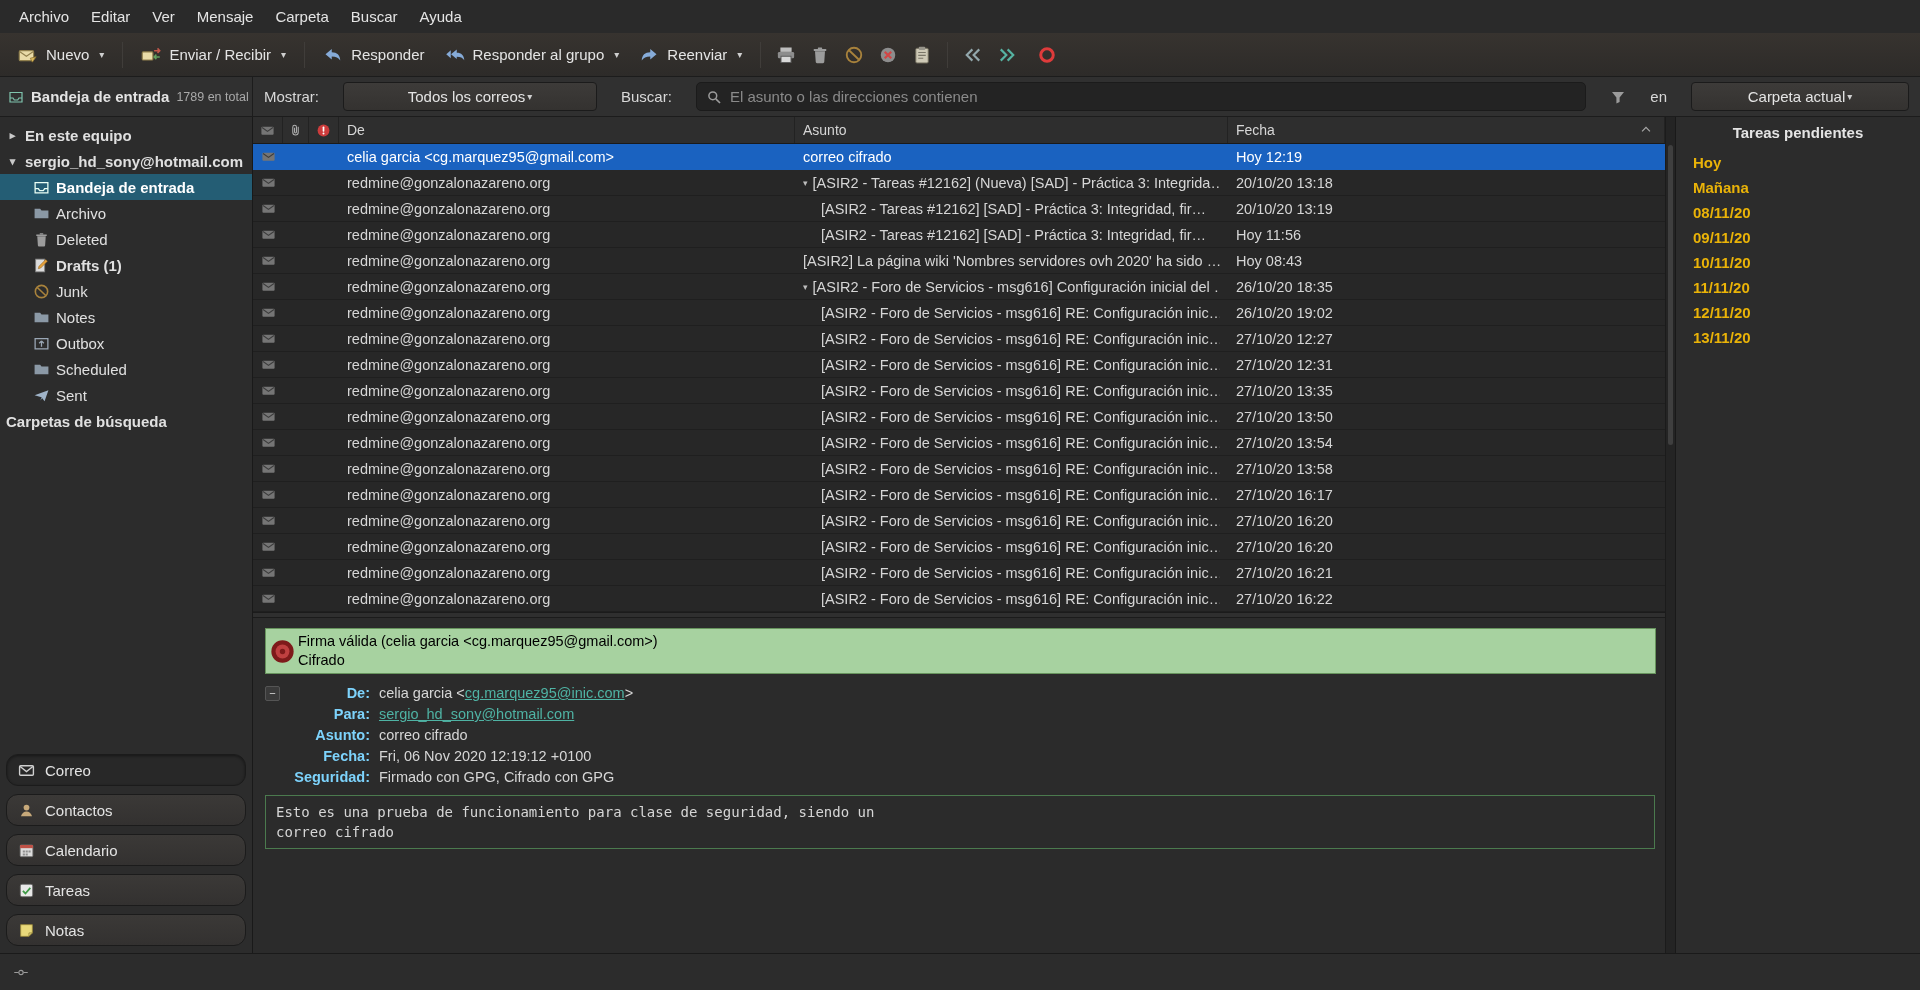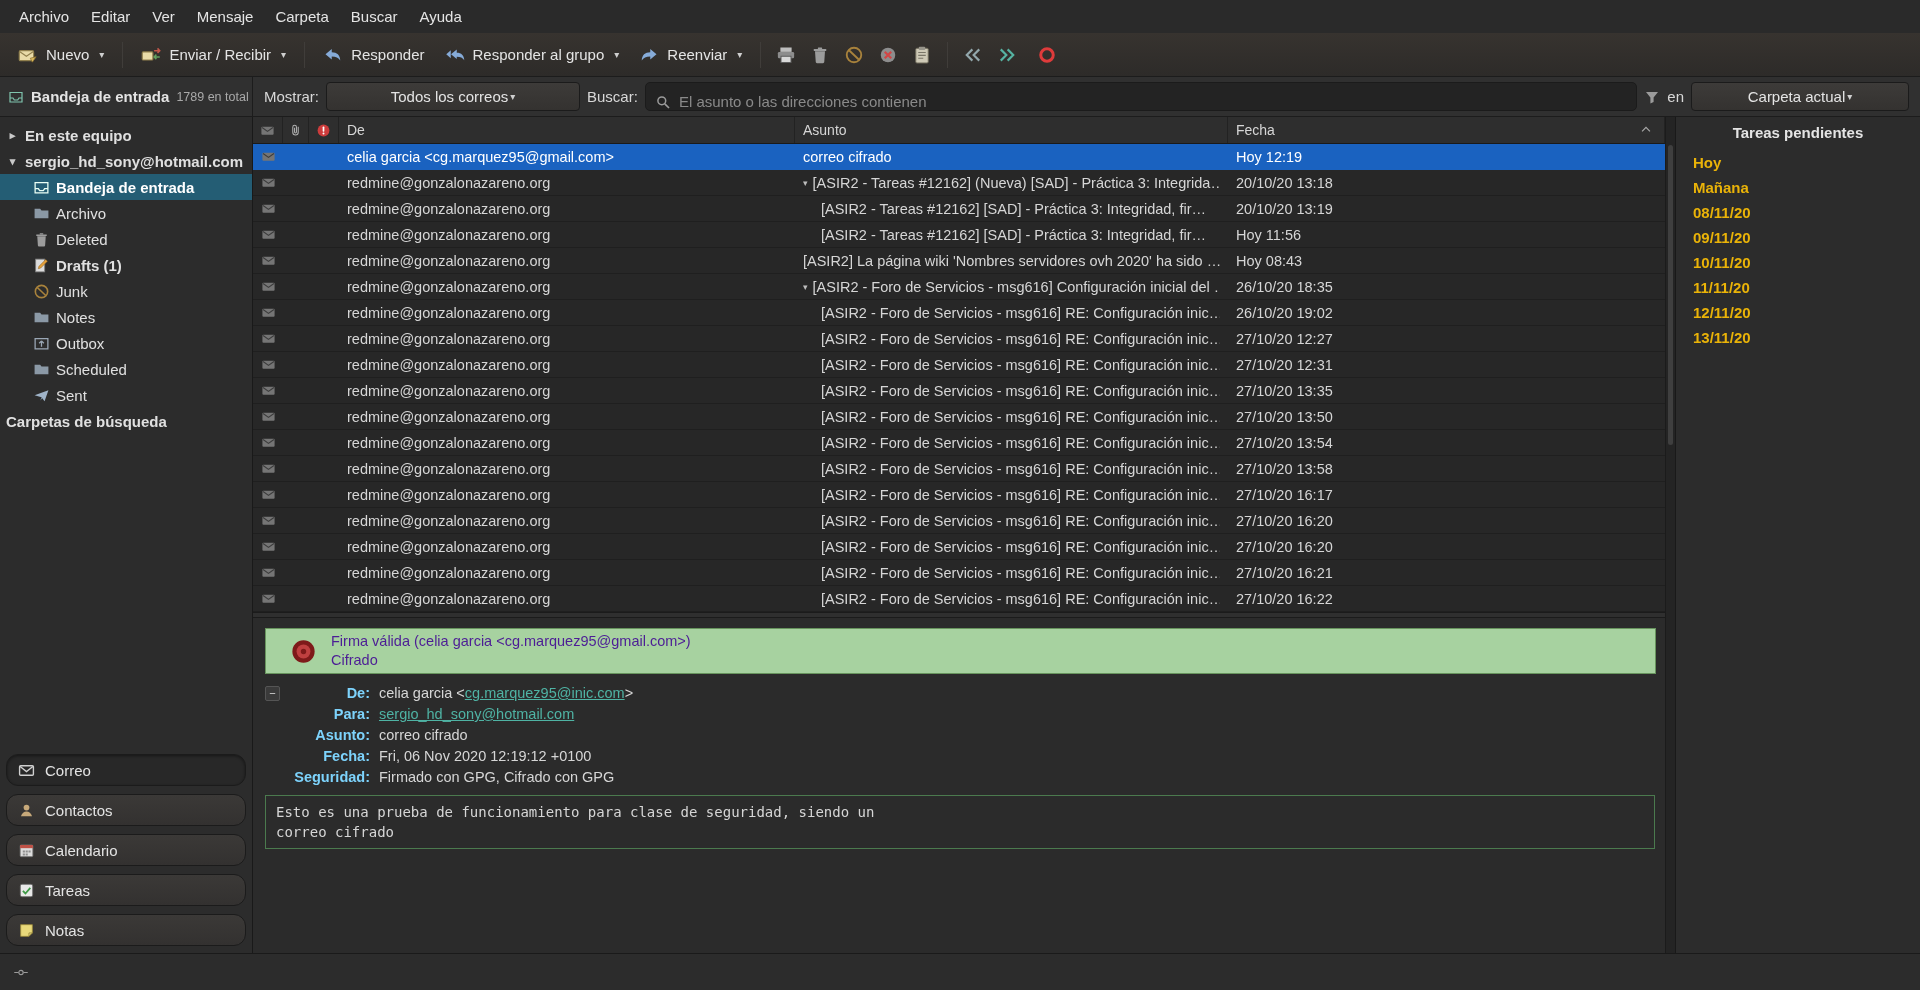--- a/index.html
+++ b/index.html
@@ -18,24 +18,24 @@
   .caret{font-size:10px;color:#cfcfcf;margin-left:2px}
   .tsep{width:1px;height:26px;background:#1d1d1d;border-right:1px solid #403d3a;margin:0 8px;flex:none}
   .iconbtn{padding:6px 7px}
   .stopbtn{margin-left:6px}
 
   
   .filterbar{height:40px;flex:none;display:flex;align-items:stretch;background:#303030;border-bottom:1px solid #1c1c1c}
   .fb-left{width:253px;flex:none;display:flex;align-items:center;gap:7px;padding:0 8px;border-right:1px solid #1c1c1c}
   .fb-title{font-weight:bold;white-space:nowrap}
   .fb-count{margin-left:auto;font-size:12.5px;color:#a9a9a9;white-space:nowrap}
-  .fb-rest{flex:1;display:flex;align-items:center;gap:7px;padding:0 11px}
+  .fb-rest{flex:1;display:flex;align-items:center;gap:24px;padding:0 11px}
   .fb-label{color:#d8d8d8;white-space:nowrap}
   .combo{display:flex;align-items:center;justify-content:center;height:29px;background:linear-gradient(#3d3b39,#343230);border:1px solid #1b1b1b;border-radius:4px;color:#e4e4e4;font:inherit;padding:0 10px;flex:none}
-  .search{flex:1;height:29px;background:#232323;border:1px solid #1b1b1b;border-radius:5px;display:flex;align-items:flex-end;gap:8px;padding:0 9px;min-width:0}
+  .search{flex:1;height:29px;background:#232323;border:1px solid #1b1b1b;border-radius:5px;display:flex;align-items:center;gap:8px;padding:0 9px;min-width:0}
   .search input{flex:1;min-width:0;background:none;border:0;outline:none;color:#e6e6e6;font:inherit}
   .search input::placeholder{color:#8a8a8a}
   .mini{width:16px;height:16px;flex:none}
 
   
   .main{flex:1;display:flex;min-height:0}
   .sidebar{width:253px;flex:none;display:flex;flex-direction:column;background:#2c2c2c;border-right:1px solid #191919}
   .tree{flex:1;padding-top:5px;overflow:hidden}
   .trow{height:26px;display:flex;align-items:center;gap:6px;padding:0 6px;color:#e0e0e0;white-space:nowrap}
   .trow.lvl1{padding-left:33px}
@@ -73,21 +73,21 @@
   .mrow .c-ic,.mrow .c-clip,.mrow .c-flag{display:flex;align-items:center;justify-content:center}
   .mrow.sel{background:#1a62c0;color:#fff;border-bottom-color:#1a62c0}
   .env{width:15px;height:15px;flex:none}
   .row-exp{font-size:9px;color:#bdbdbd;margin-right:5px;flex:none}
   .mrow .c-subj.ind{padding-left:26px}
   .subj-text{overflow:hidden;white-space:nowrap}
 
   
   .splitter{height:6px;flex:none;background:#2f2f2f;border-top:1px solid #1b1b1b;border-bottom:1px solid #1b1b1b}
   .preview{flex:1;background:#2b2b2b;overflow:hidden}
-  .banner{margin:10px 9px 0 12px;background:#a7d2a0;border:1px solid #67945d;color:#4c1d95;display:flex;align-items:center;gap:14px;padding:3px 24px}
+  .banner{margin:10px 9px 0 12px;background:#a7d2a0;border:1px solid #67945d;color:#000000;display:flex;align-items:center;gap:2px;padding:3px 3px}
   .seal{width:27px;height:27px;flex:none}
   .banner-line{line-height:19px;font-size:14.5px}
   .headers{margin:9px 0 0 12px;font-size:14.5px}
   .hrow{display:flex;align-items:center;min-height:20px;margin-bottom:1px}
   .collapse{width:15px;height:15px;flex:none;background:#3a3a3a;border:1px solid #555;color:#ddd;font-size:11px;line-height:12px;text-align:center;padding:0;margin-right:8px;border-radius:2px}
   .hspacer{width:23px;flex:none}
   .hlabel{width:82px;flex:none;text-align:right;font-weight:bold;color:#7dd3fc;white-space:nowrap}
   .hvalue{padding-left:9px;color:#d6d6d6;white-space:nowrap}
   .hlink{color:#4fb3a4;text-decoration:underline}
   .bodybox{margin:8px 10px 0 12px;border:1px solid #4b7a4e;padding:6px 10px;font-family:"DejaVu Sans Mono",monospace;font-size:14px;line-height:20px;color:#d6d6d6;min-height:52px}

